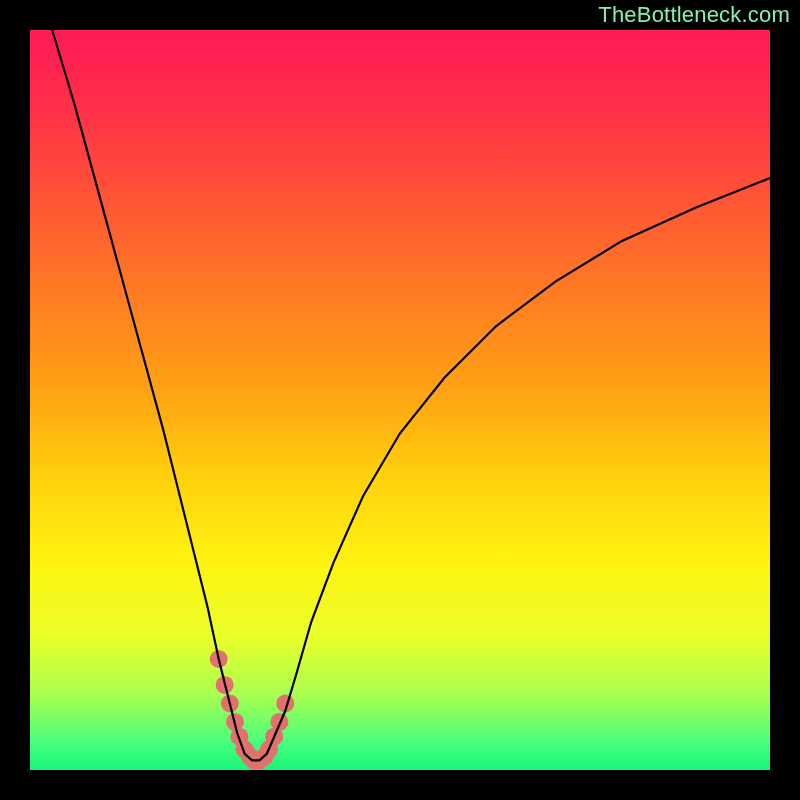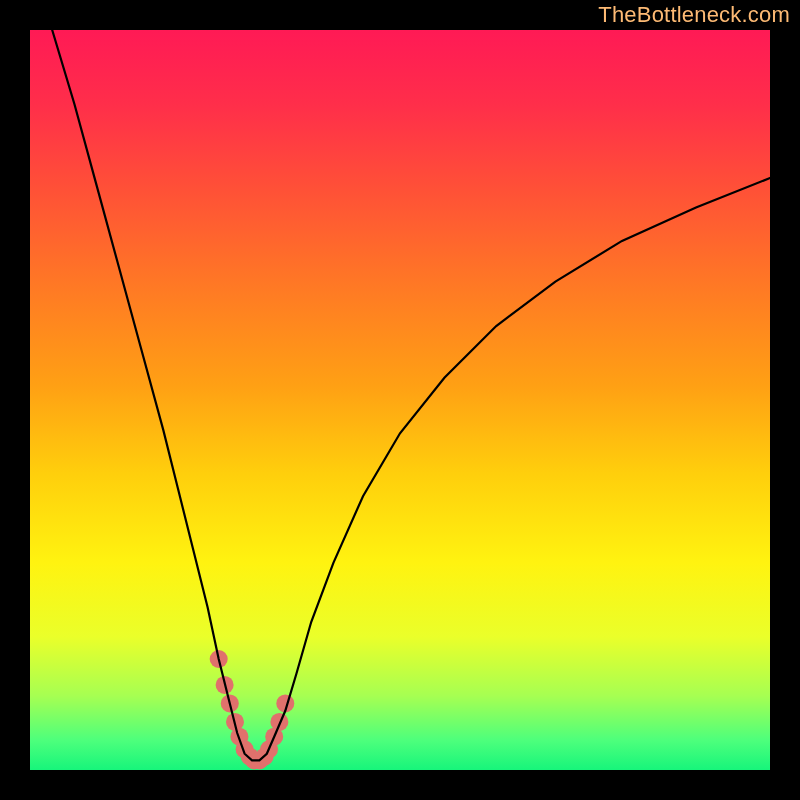--- a/index.html
+++ b/index.html
@@ -16,21 +16,21 @@
     top: 0;
     left: 0;
     width: 800px;
     height: 800px;
     background: #000;
   }
   .watermark {
     position: absolute;
     top: 2px;
     right: 10px;
-    color: #fdba74;
+    color: #86efac;
     font-size: 22px;
     letter-spacing: 0.2px;
     font-weight: 400;
     z-index: 10;
   }
   svg {
     position: absolute;
     top: 0;
     left: 0;
     display: block;

